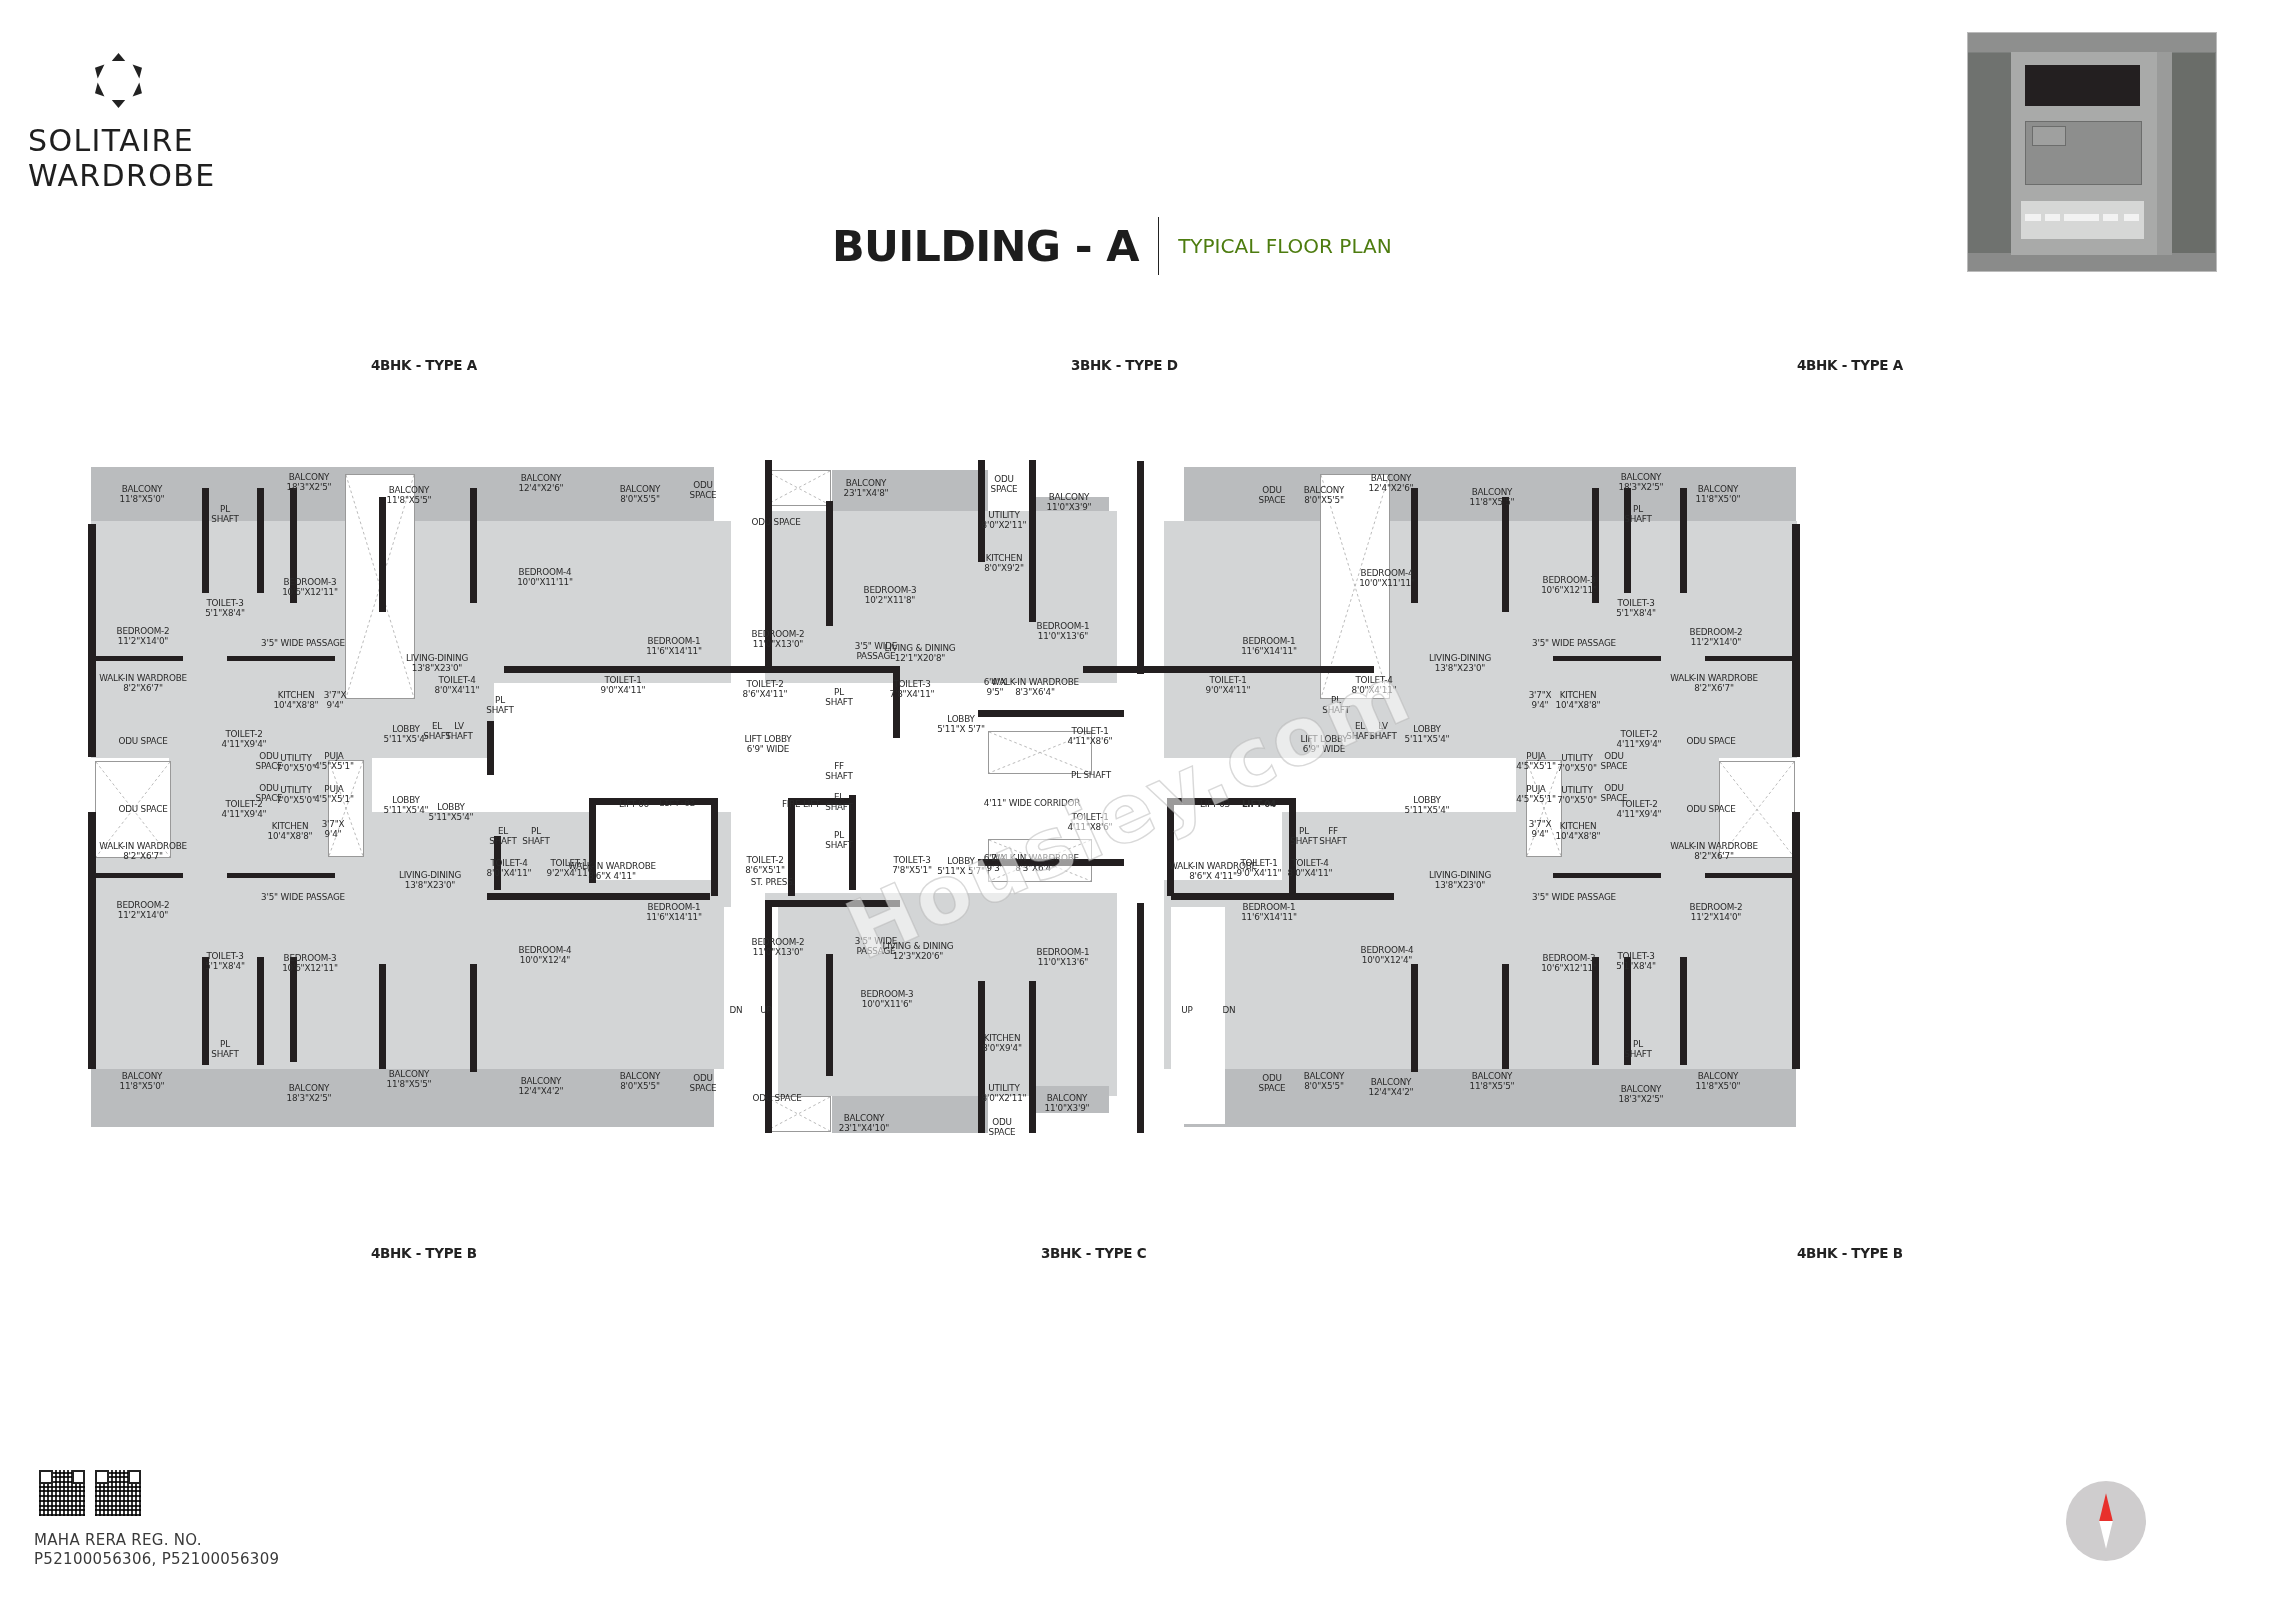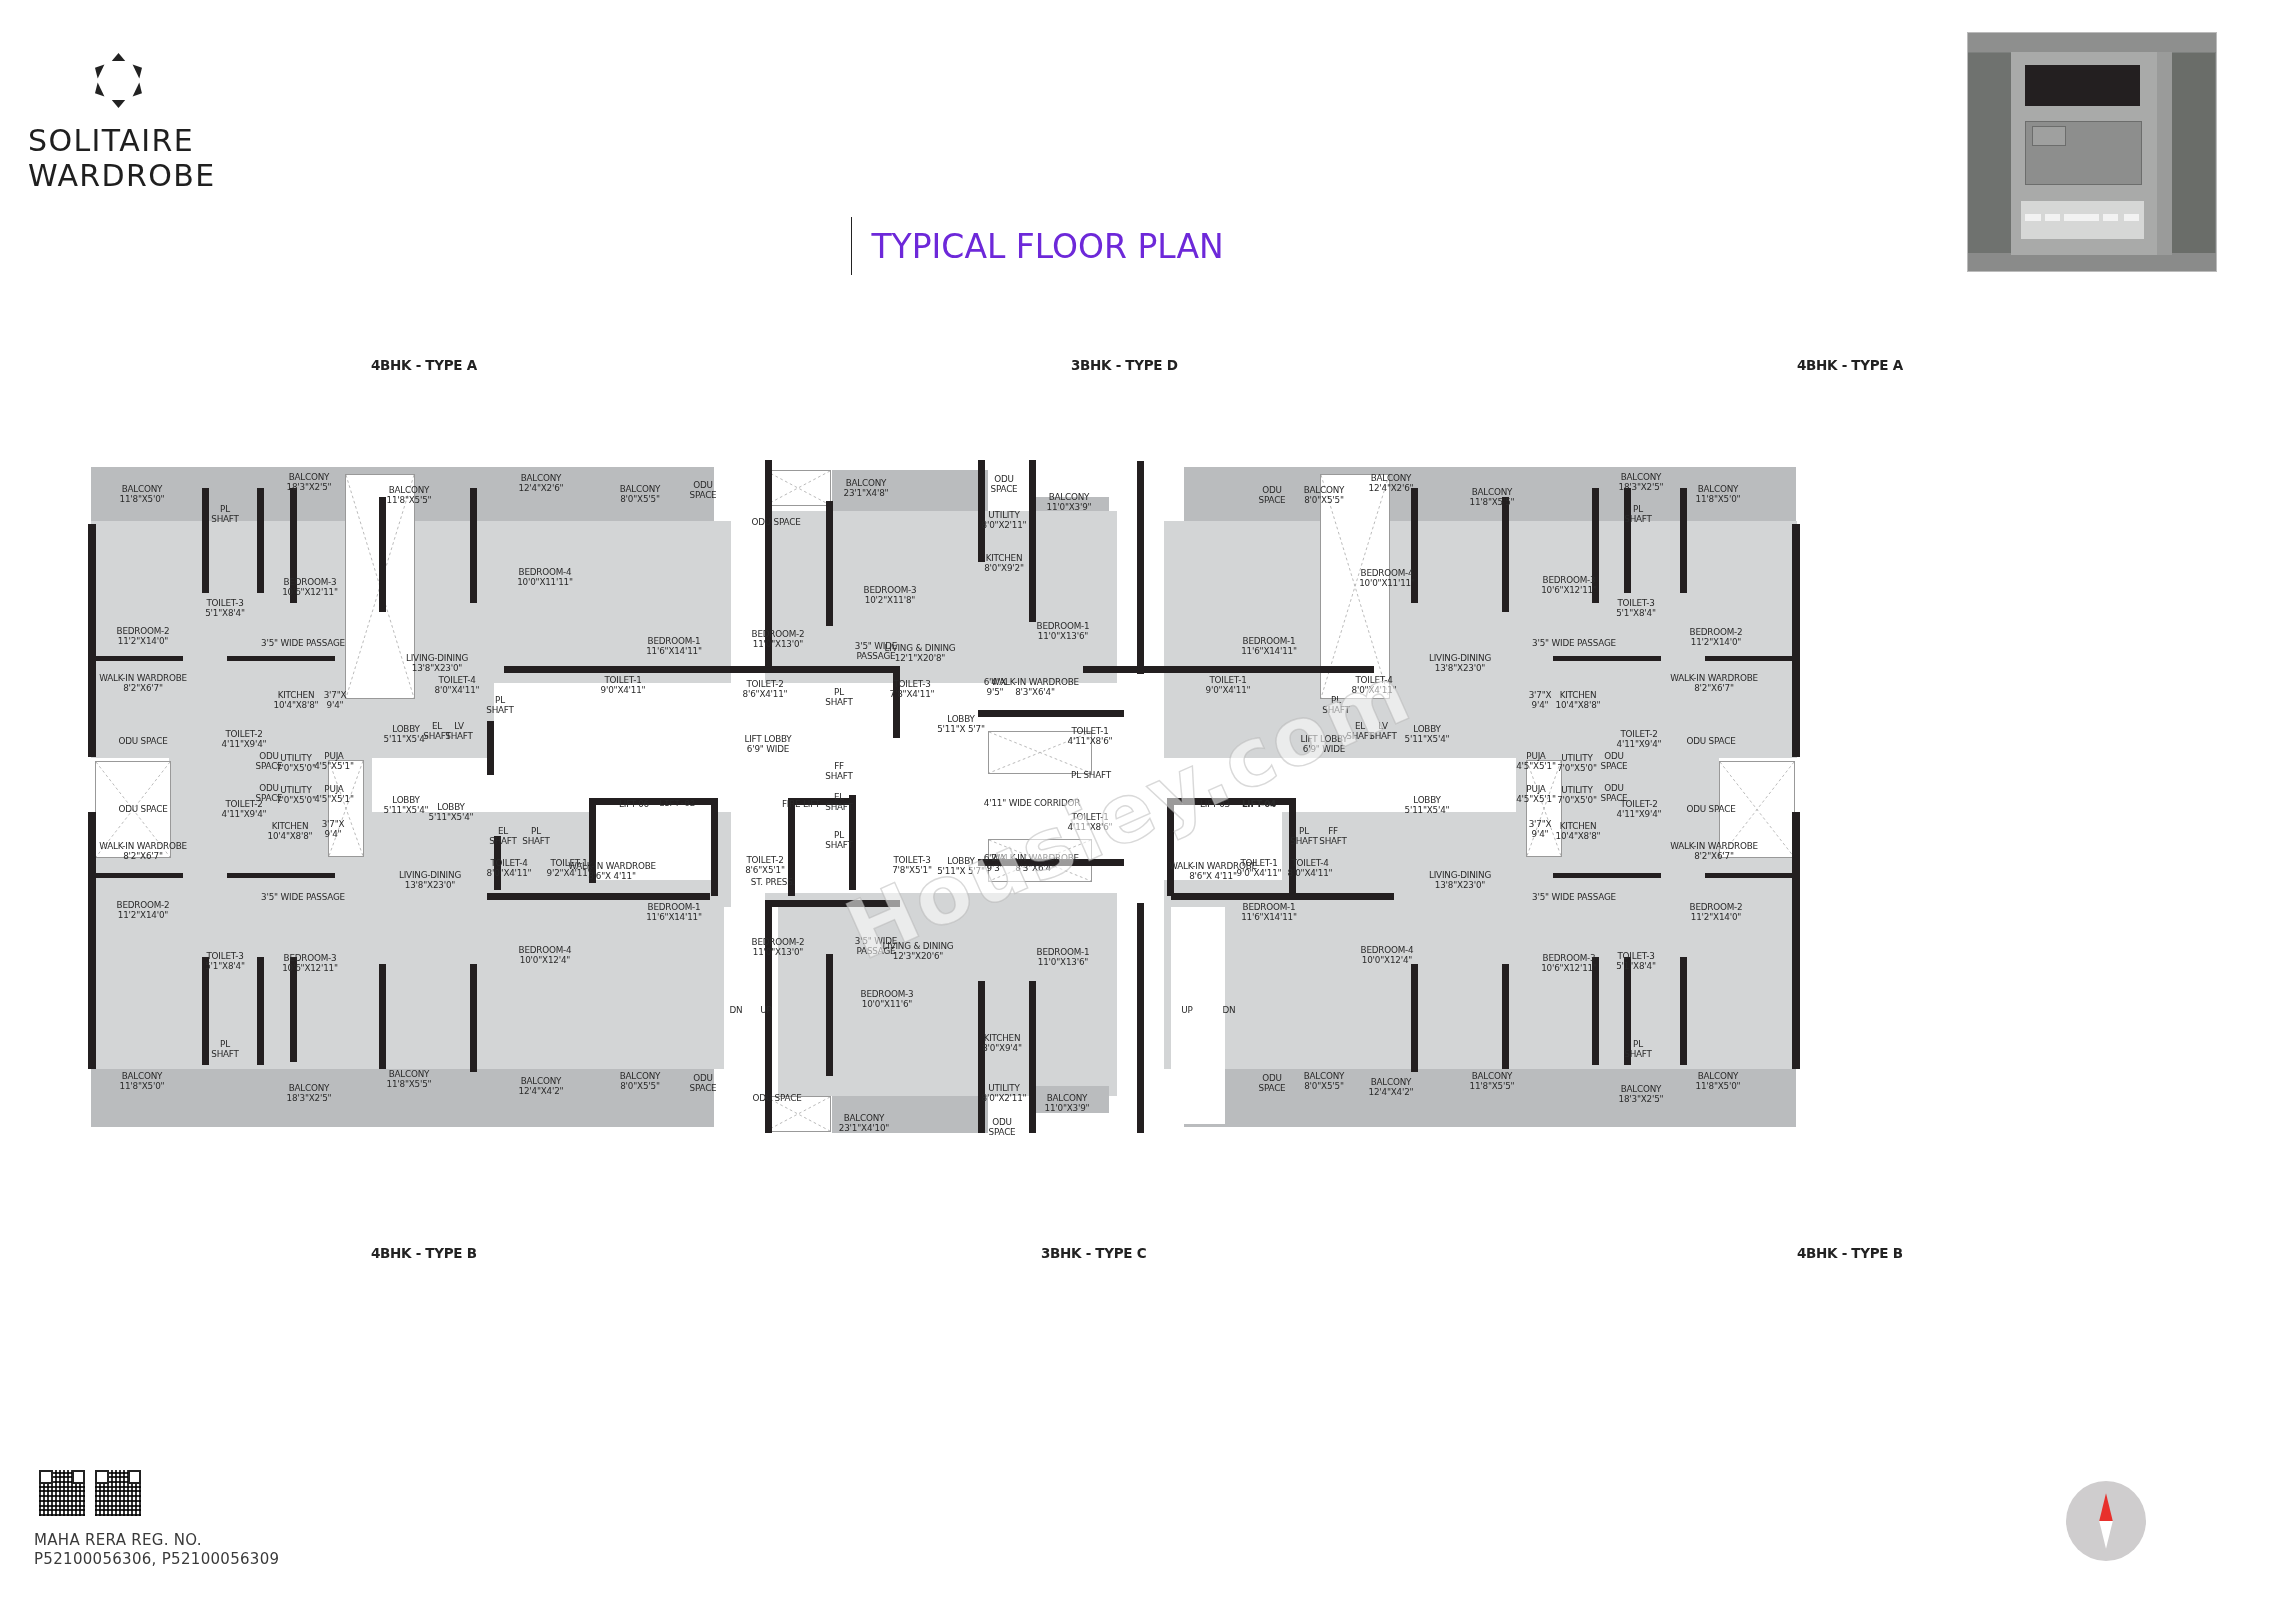--- a/index.html
+++ b/index.html
@@ -4,21 +4,21 @@
 <style>
   html, body { margin:0; padding:0; background:#ffffff; }
   body { width:2273px; height:1617px; position:relative; overflow:hidden; font-family:"Liberation Sans", sans-serif; color:#222; }
   .abs { position:absolute; }
   
   .logo-icon { left:95px; top:53px; width:47px; height:55px; }
   .brand { left:28px; top:123px; font-size:30px; letter-spacing:1.4px; line-height:35px; color:#1f1f1f; font-family:"DejaVu Sans", sans-serif; }
   .title-wrap { left:832px; top:217px; display:flex; align-items:center; }
   .title-main { font-size:43px; font-weight:bold; color:#1d1d1d; font-family:"DejaVu Sans", sans-serif; letter-spacing:-0.7px; }
   .title-sep { width:1.4px; height:58px; background:#222; margin:0 19px; }
-  .title-sub { font-size:33px; color:#6d28d9; font-family:"DejaVu Sans", sans-serif; }
+  .title-sub { font-size:20px; color:#4d7c0f; font-family:"DejaVu Sans", sans-serif; }
   .keyplan { left:1967px; top:32px; width:248px; height:238px; background:#7d807e; overflow:hidden; border:0.7px solid #bbb; }
   .kp-road-top { position:absolute; left:0; top:0; width:248px; height:19px; background:#8e8f8e; }
   .kp-road-bot { position:absolute; left:0; bottom:0; width:248px; height:17.6px; background:#8a8b8a; }
   .kp-road-r { position:absolute; left:189px; top:19px; width:15px; height:203px; background:#9a9b9a; }
   .kp-green-l { position:absolute; left:0; top:20px; width:43px; height:200px; background:#6f726f; }
   .kp-green-r { position:absolute; left:204px; top:20px; width:43px; height:200px; background:#6a6d69; }
   .kp-site { position:absolute; left:43px; top:19px; width:146px; height:203px; background:#a9aaa9; }
   .kp-dark { position:absolute; left:57px; top:32px; width:115px; height:41px; background:#231f20; }
   .kp-podium { position:absolute; left:57px; top:88px; width:115px; height:62px; background:#8d8e8d; border:1.4px solid #6c6d6c; }
   .kp-court { position:absolute; left:64px; top:93px; width:32px; height:17.6px; background:#9fa09f; border:0.7px solid #6c6d6c; }
@@ -60,20 +60,21 @@
     <polygon points="0,60 4,44 14,65" fill="#222"></polygon>
     <polygon points="70,60 66,44 56,65" fill="#222"></polygon>
   </svg>
 </div>
 <div class="abs brand">
   <div>SOLITAIRE</div>
   <div>WARDROBE</div>
 </div>
 
 <div class="abs title-wrap">
+  <span class="title-main">BUILDING - A</span>
   <span class="title-sep"></span>
   <span class="title-sub">TYPICAL FLOOR PLAN</span>
 </div>
 
 <div class="abs keyplan">
   <div class="kp-road-top"></div>
     <div class="kp-road-bot"></div>
   <div class="kp-green-l"></div>
     <div class="kp-green-r"></div>
   <div class="kp-site"></div>

